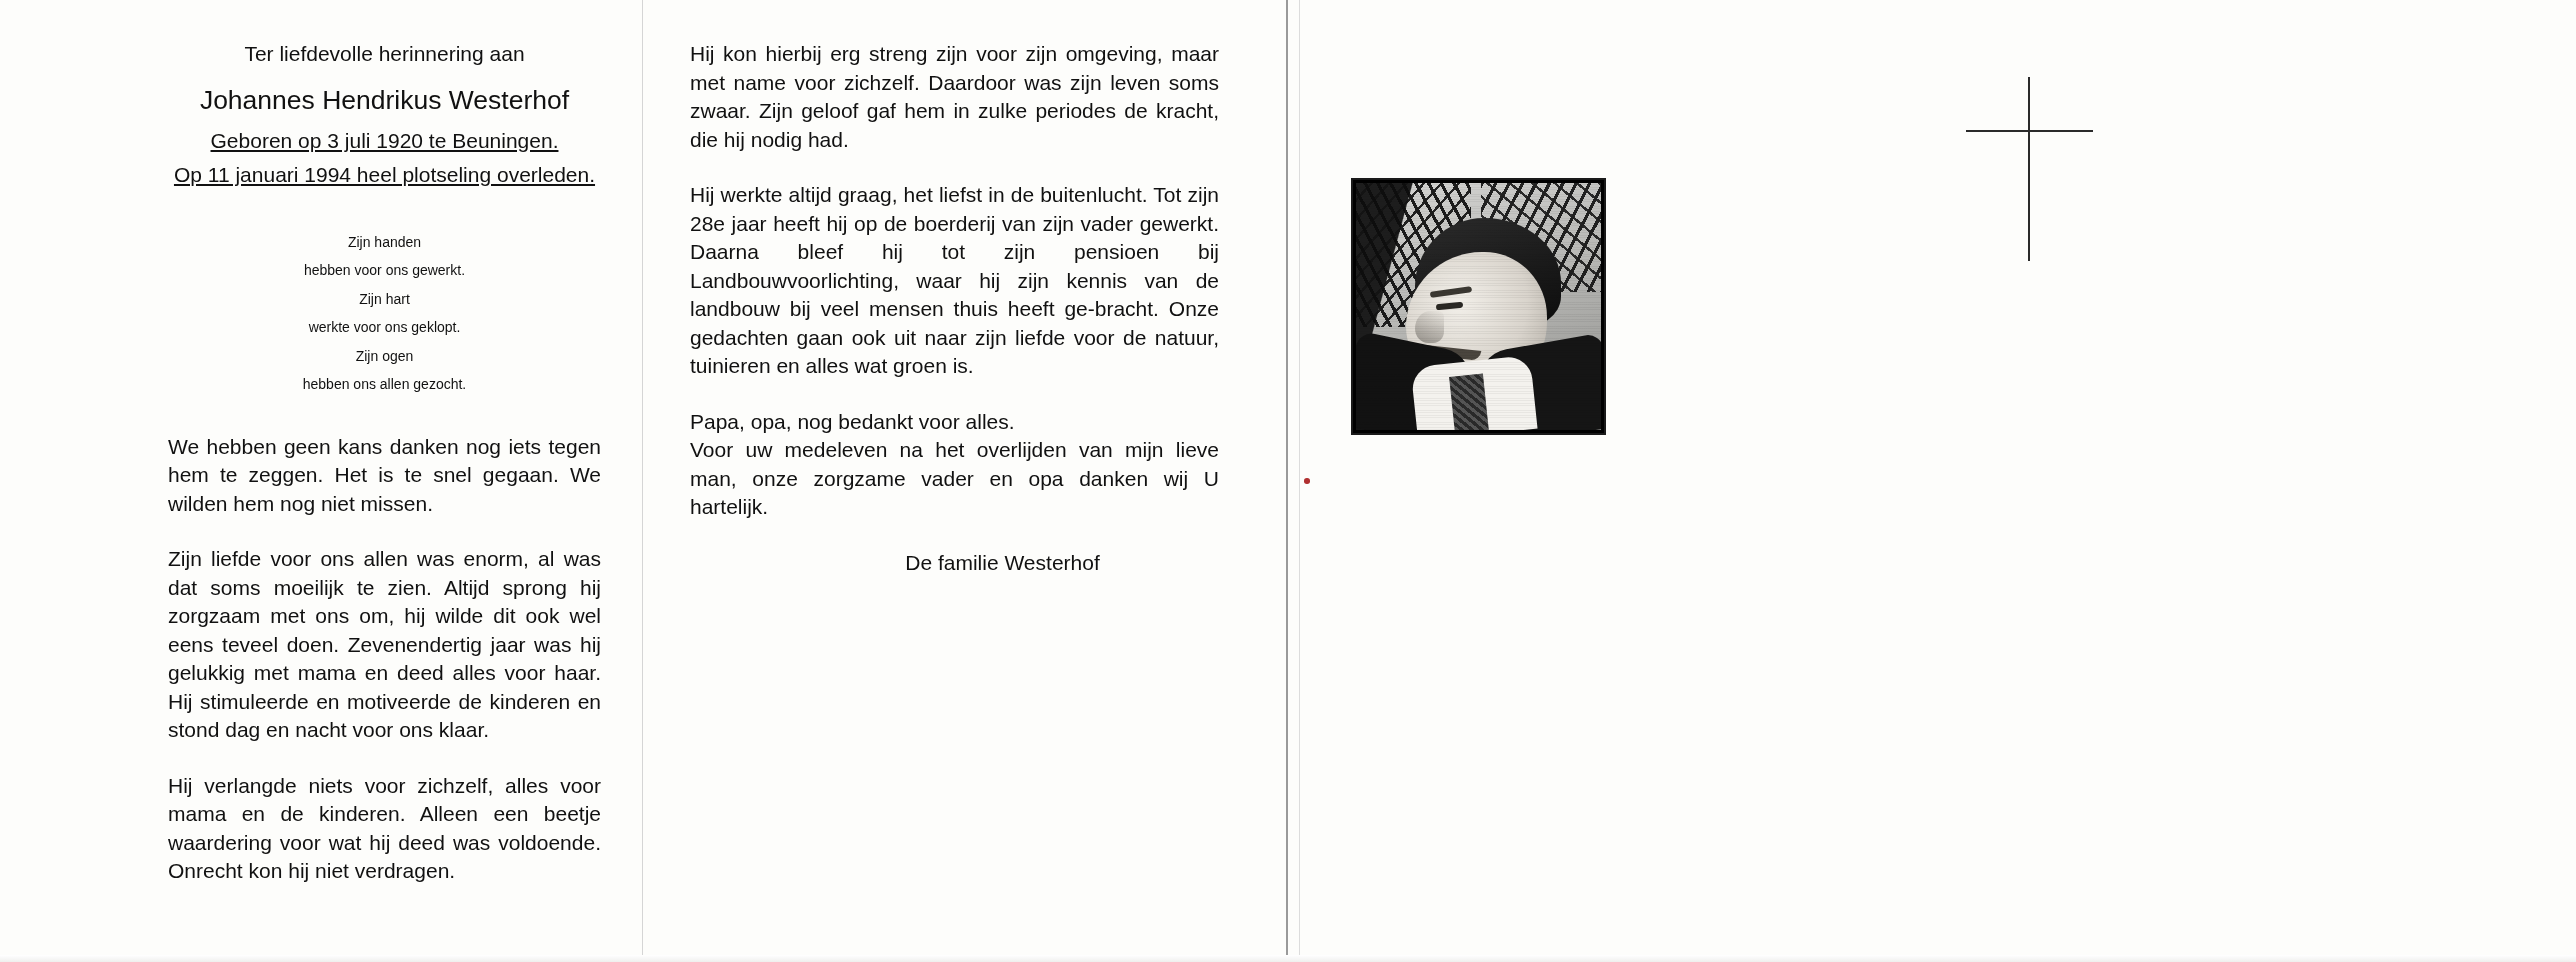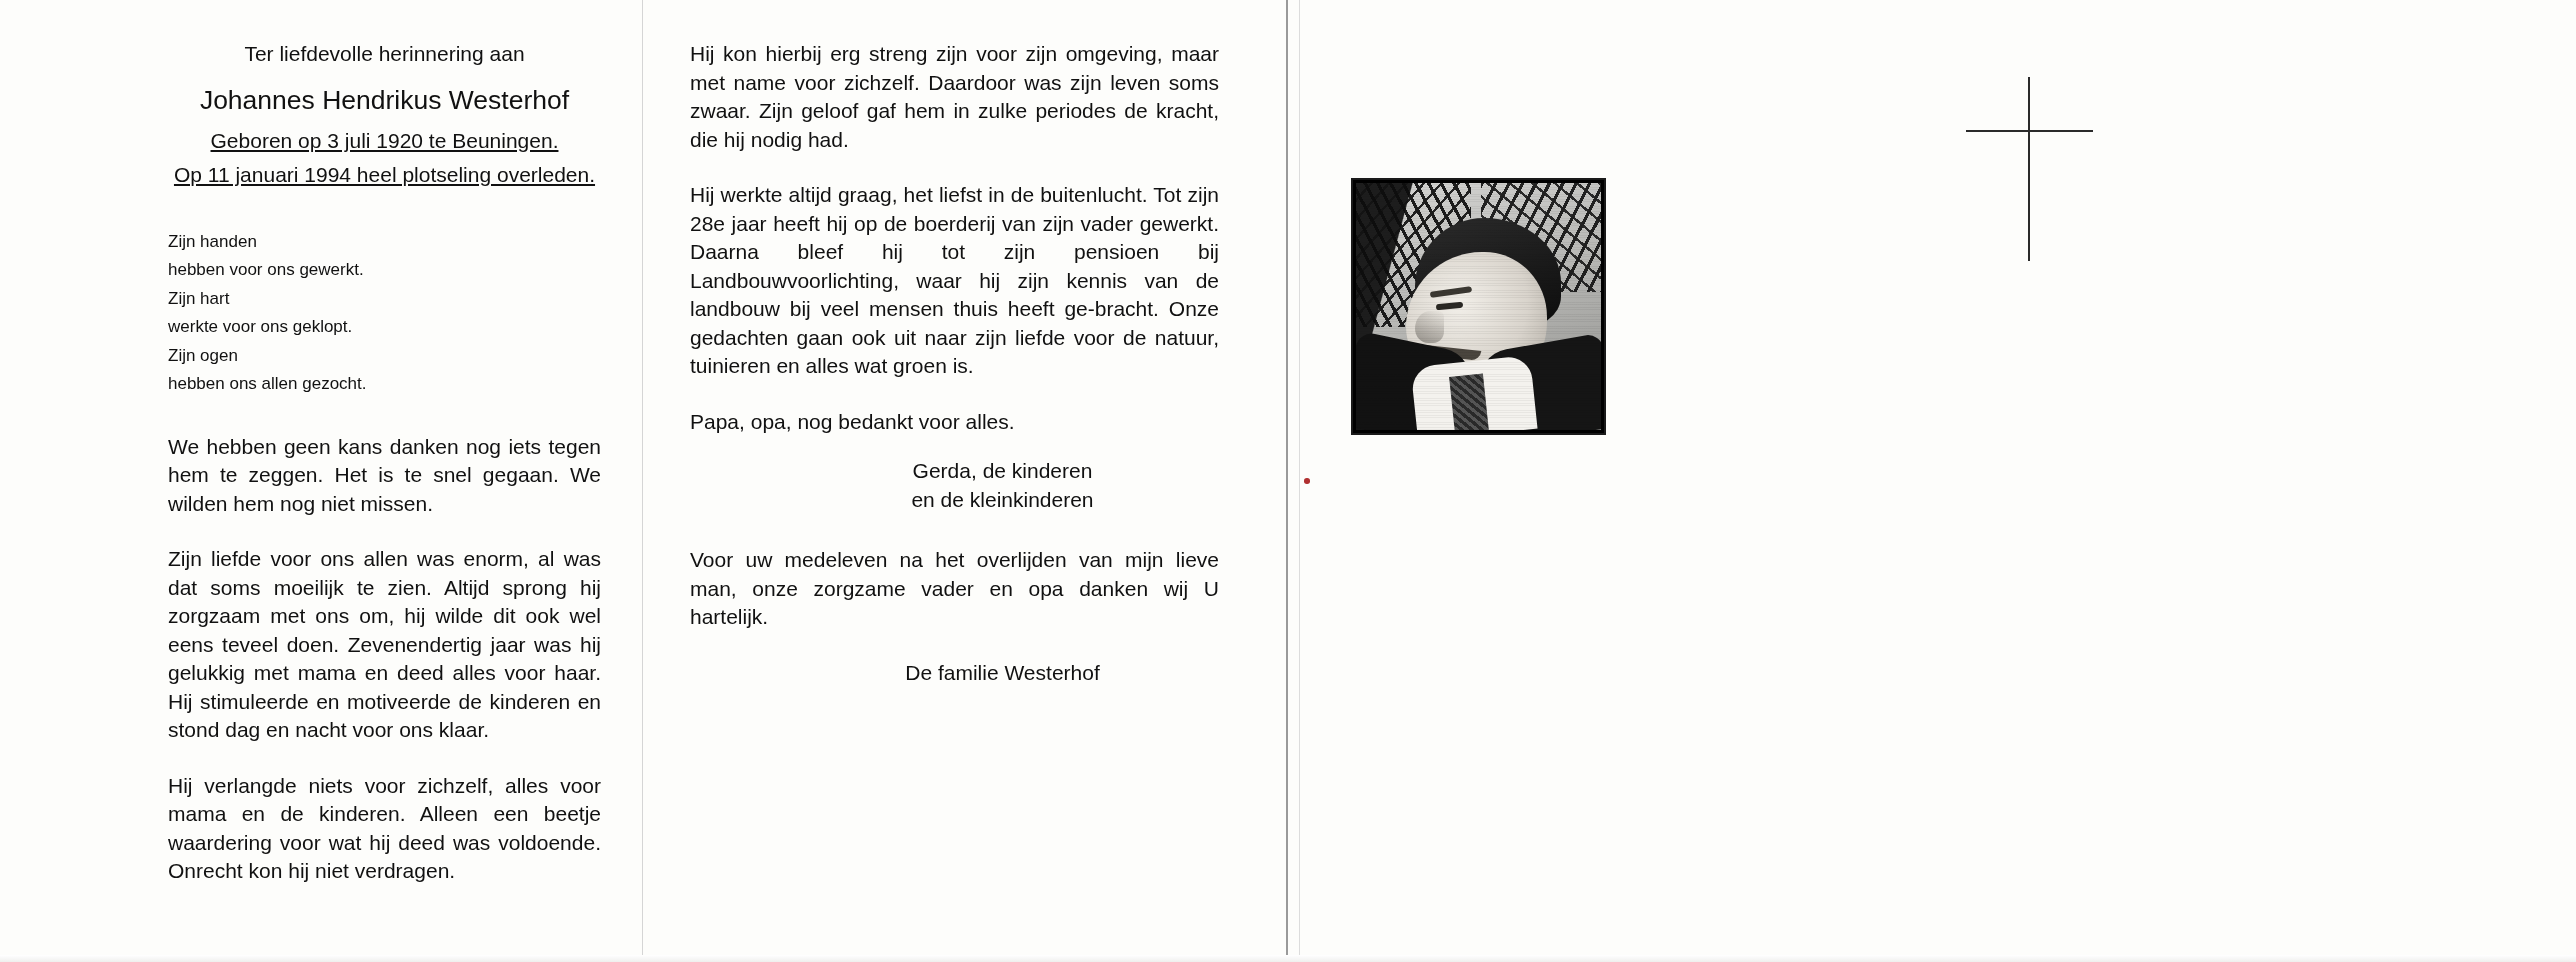--- a/index.html
+++ b/index.html
@@ -75,21 +75,22 @@
     line-height: 28.5px;
   }
   .dates {
     text-align: center;
     font-size: 21px;
     line-height: 28.5px;
     margin-top: 6.4px;
     text-decoration: underline;
   }
   .poem {
-    font-size: 17px;
+    text-align: center;
+    font-size: 14px;
     line-height: 28.5px;
     margin-top: 38px;
     margin-bottom: 34px;
   }
   .signature {
     text-align: center;
     font-size: 21px;
     line-height: 28.5px;
     margin-top: 21px;
     margin-bottom: 32px;
@@ -305,24 +306,20 @@
     </div>
   </div>
 
   <div class="panel panel-mid">
     <div class="col-mid">
 
       <p class="p justify">Hij kon hierbij erg streng zijn voor zijn omgeving, maar met name voor zichzelf. Daardoor was zijn leven soms zwaar. Zijn geloof gaf hem in zulke periodes de kracht, die hij nodig had.</p>
       <p class="p justify">Hij werkte altijd graag, het liefst in de buitenlucht. Tot zijn 28e jaar heeft hij op de boerderij van zijn vader gewerkt. Daarna bleef hij tot zijn pensioen bij Landbouwvoorlichting, waar hij zijn kennis van de landbouw bij veel mensen thuis heeft ge-bracht. Onze gedachten gaan ook uit naar zijn liefde voor de natuur, tuinieren en alles wat groen is.</p>
       <p class="p tight">Papa, opa, nog bedankt voor alles.</p>
 
-      <div class="signature sign-indent">
-        <div>Gerda, de kinderen</div>
-        <div>en de kleinkinderen</div>
-      </div>
 
       <p class="p justify">Voor uw medeleven na het overlijden van mijn lieve man, onze zorgzame vader en opa danken wij U hartelijk.</p>
 
       <div class="signature-right sign-indent">De familie Westerhof</div>
 
     </div>
   </div>
 
   <div class="panel panel-right">
 

